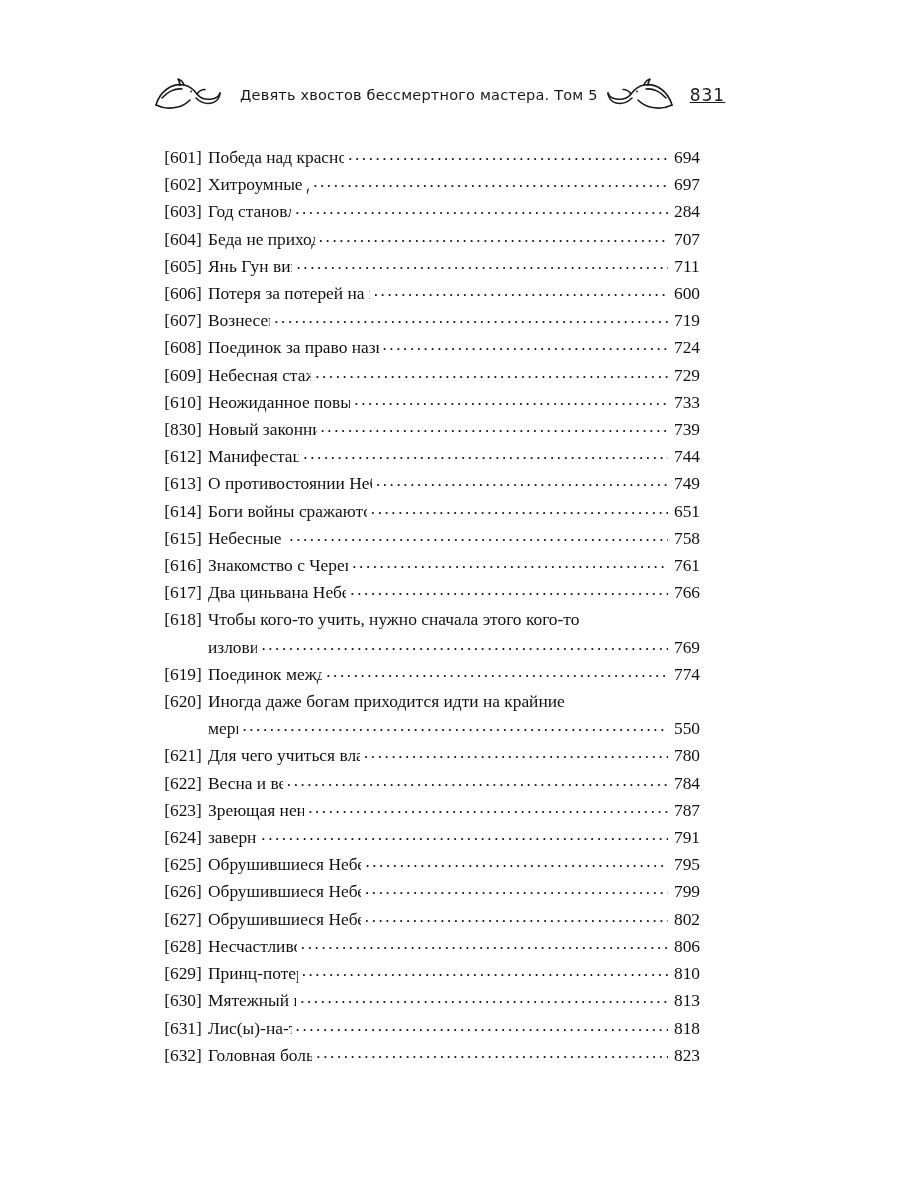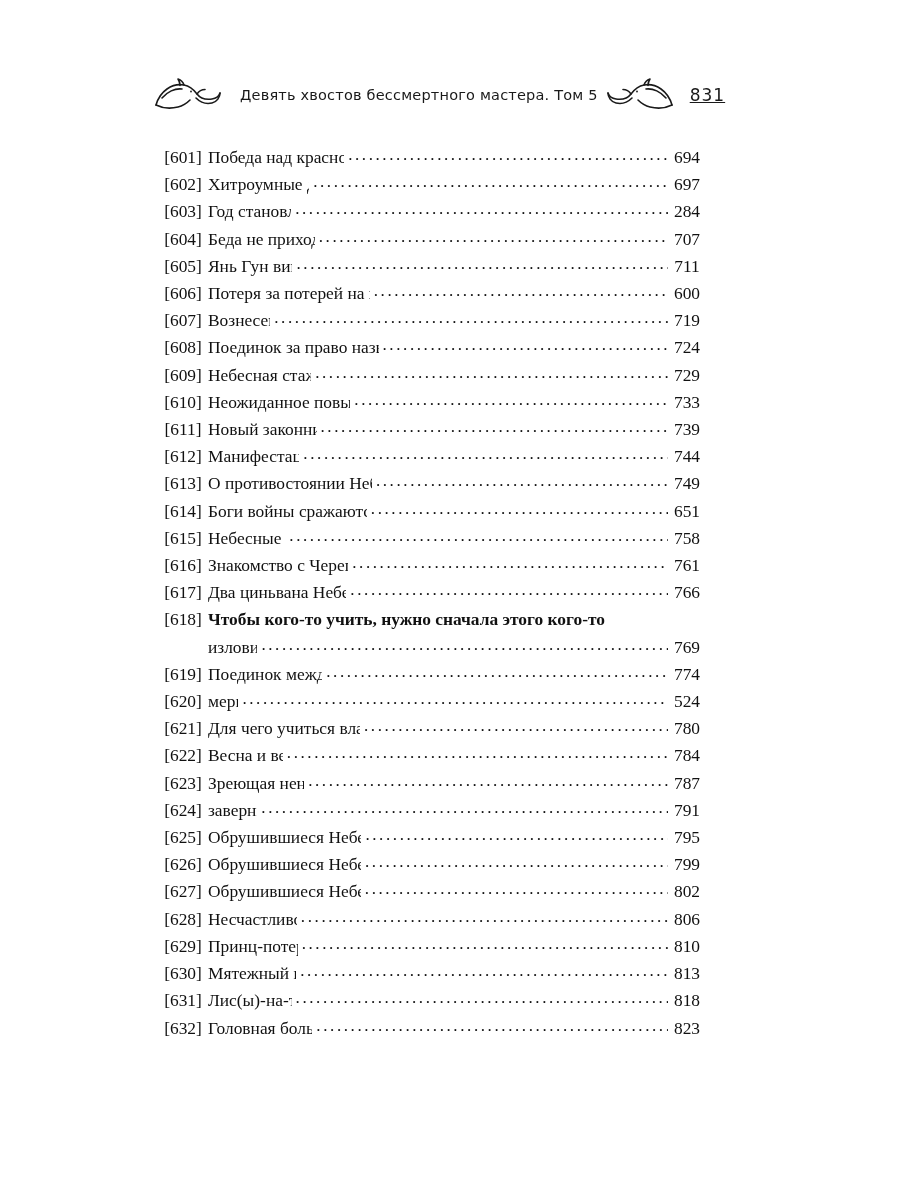--- a/index.html
+++ b/index.html
@@ -131,21 +131,20 @@
     width: 34px;
     text-align: center;
     white-space: nowrap;
   }
 
   
   .entry-cont {
     display: flex;
     align-items: baseline;
     width: 100%;
-    font-weight: bold;
   }
   .entry-cont .cont-text {
     flex: 0 1 auto;
     white-space: nowrap;
   }
 </style>
 </head>
 <body>
 
 <div class="page">
@@ -276,21 +275,21 @@
         <span class="entry-num">[610]</span>
         <div class="entry-body">
           <div class="entry-line">
             <span class="entry-title">Неожиданное повышение в ранге</span>
             <span class="leader">................................................................................</span>
             <span class="entry-page">733</span>
           </div>
         </div>
       </div>
       <div class="toc-entry">
-        <span class="entry-num">[611]</span>
+        <span class="entry-num">[830]</span>
         <div class="entry-body">
           <div class="entry-line">
             <span class="entry-title">Новый законник Небес</span>
             <span class="leader">................................................................................</span>
             <span class="entry-page">739</span>
           </div>
         </div>
       </div>
       <div class="toc-entry">
         <span class="entry-num">[612]</span>
@@ -371,24 +370,27 @@
           <div class="entry-line">
             <span class="entry-title">Поединок между богами</span>
             <span class="leader">................................................................................</span>
             <span class="entry-page">774</span>
           </div>
         </div>
       </div>
       <div class="toc-entry">
         <span class="entry-num">[620]</span>
         <div class="entry-body">
+          <div class="entry-cont">
+            <span class="cont-text">Иногда даже богам приходится идти на крайние</span>
+          </div>
           <div class="entry-line">
             <span class="entry-title">меры</span>
             <span class="leader">................................................................................</span>
-            <span class="entry-page">524</span>
+            <span class="entry-page">550</span>
           </div>
         </div>
       </div>
       <div class="toc-entry">
         <span class="entry-num">[621]</span>
         <div class="entry-body">
           <div class="entry-line">
             <span class="entry-title">Для чего учиться владению оружием</span>
             <span class="leader">................................................................................</span>
             <span class="entry-page">780</span>

